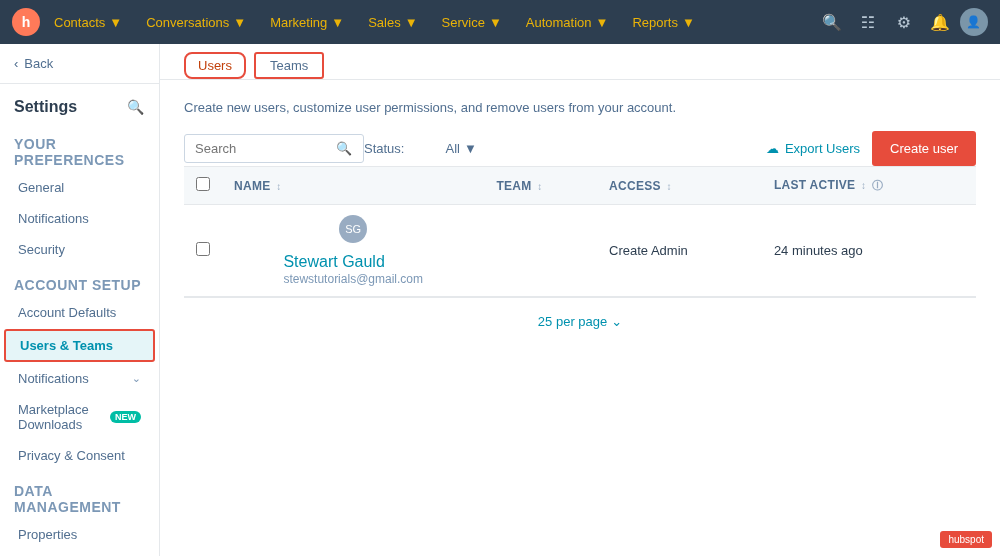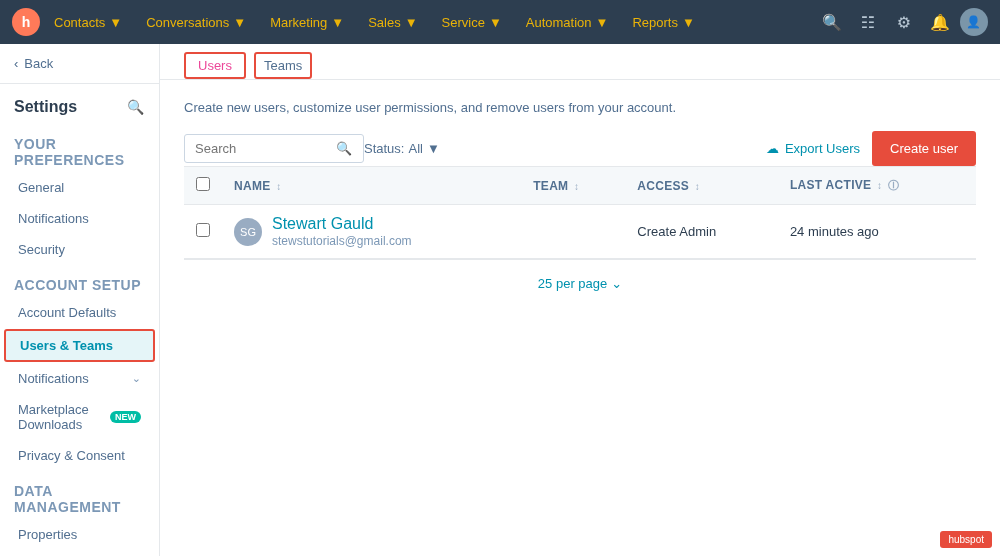--- a/index.html
+++ b/index.html
@@ -185,21 +185,21 @@
     .search-box .search-icon { color: #99acc2; font-size: 13px; }
     .status-filter {
       display: flex;
       align-items: center;
       gap: 4px;
       font-size: 13px;
       color: #516f90;
       cursor: pointer;
     }
     .status-filter .status-label { font-weight: 500; }
-    .status-filter .all-value { color: #516f90; }
+    .status-filter .all-value { color: #516f90; margin-left: 37px; }
     .toolbar-right {
       margin-left: auto;
       display: flex;
       align-items: center;
       gap: 12px;
     }
     .export-btn {
       display: flex;
       align-items: center;
       gap: 6px;
@@ -238,21 +238,21 @@
       text-transform: uppercase;
       letter-spacing: 0.3px;
     }
     .users-table td {
       padding: 10px 12px;
       border-bottom: 1px solid #e5e8eb;
       font-size: 13px;
       color: #2d3e50;
     }
     .check-cell { width: 36px; }
-    .user-info { display: flex; align-items: center; gap: 10px; }
+    .user-info { display: flex; align-items: center; gap: 10px; flex-direction: column; }
     .user-avatar {
       width: 28px;
       height: 28px;
       border-radius: 50%;
       background: #99acc2;
       display: flex;
       align-items: center;
       justify-content: center;
       color: #fff;
       font-size: 11px;
@@ -401,24 +401,24 @@
     </div>
     <div class="sidebar-item">
       <span>Objects</span>
       <span class="chevron">⌄</span>
     </div>
   </aside>
 
   <main class="main-content">
 
     <div class="tab-bar">
-      <div class="tab" style="border: 2px solid #e74c3c; border-radius: 3px; margin: 8px 4px 0; padding: 4px 12px; color: #ec4899;">
+      <div class="tab" style="border: 2px solid #e74c3c; border-radius: 8px; margin: 8px 4px 0; padding: 4px 12px; color: #c2410c;">
         <span>Users</span>
       </div>
-      <div class="tab" style="border: 2px solid #e74c3c; border-radius: 3px; margin: 8px 4px 0; padding: 4px 8px; color: #516f90;">
+      <div class="tab" style="border: 2px solid #e74c3c; border-radius: 3px; margin: 8px 4px 0; padding: 4px 14px; color: #516f90;">
         <span>Teams</span>
       </div>
     </div>
 
     <div class="content-area">
       <p class="page-description">Create new users, customize user permissions, and remove users from your account.</p>
 
       <div class="toolbar-row">
         <div class="search-box">
           <input type="text" placeholder="Search" style="">

